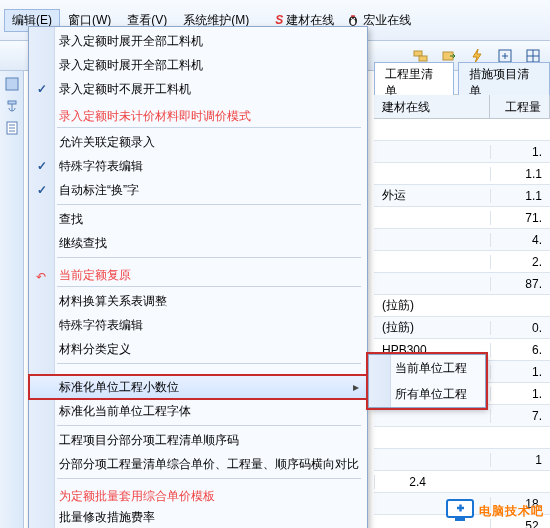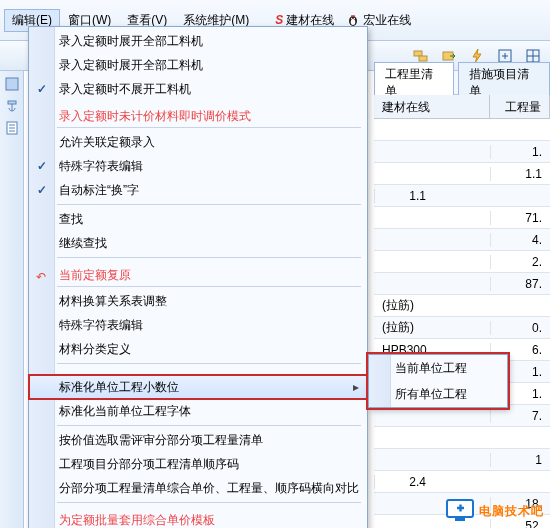--- a/index.html
+++ b/index.html
@@ -36,21 +36,21 @@
 .dropdown { position: absolute; left: 28px; top: 26px; width: 340px; background: #f7faff; border: 1px solid #8ea8cc; box-shadow: 2px 3px 6px rgba(0,0,0,.25); z-index: 50; padding: 2px 0; }
 .dd-item { display: flex; align-items: center; height: 24px; padding: 0 8px 0 30px; position: relative; cursor: default; }
 .dd-item.highlighted { background: linear-gradient(#e8f1ff,#d3e4ff); border: 1px solid #8ea8cc; padding: 0 7px 0 29px; height: 24px; margin-top: 11px; }
 .dd-item.disabled { color: #ef4444; align-items: flex-end; }
 .dd-sep { height: 1px; background: #c7d4e6; margin: 2px 6px 2px 28px; }
 .dd-check { position: absolute; left: 8px; color: #2a5a9a; font-weight: bold; }
 .dd-arrow { margin-left: auto; color: #444; }
 .dd-icon-col { position: absolute; left: 0; top: 0; bottom: 0; width: 26px; background: linear-gradient(90deg,#e6eefb,#dde8f8); border-right: 1px solid #cfdaec; }
 .dd-item.boxed { outline: 2px solid #c72b2b; outline-offset: -1px; }
 
-.submenu { position: absolute; left: 368px; top: 354px; width: 140px; background: #f7faff; border: 1px solid #8ea8cc; box-shadow: 2px 3px 6px rgba(0,0,0,.25); z-index: 60; }
+.submenu { position: absolute; left: 368px; top: 354px; width: 118px; background: #f7faff; border: 1px solid #8ea8cc; box-shadow: 2px 3px 6px rgba(0,0,0,.25); z-index: 60; }
 .submenu.boxed { outline: 2px solid #c72b2b; }
 .sub-item { height: 26px; display: flex; align-items: center; padding: 0 10px 0 26px; position: relative; }
 .sub-icon-col { position: absolute; left: 0; top: 0; bottom: 0; width: 22px; background: linear-gradient(90deg,#e6eefb,#dde8f8); border-right: 1px solid #cfdaec; }
 
 .watermark { position: absolute; right: 6px; bottom: 4px; font-size: 24px; font-weight: 700; letter-spacing: 1px; color: #ff7a00; text-shadow: 0 0 2px #fff; display: flex; align-items: center; gap: 4px; z-index: 200; }
 .wm-icon { width: 30px; height: 26px; display: inline-flex; align-items: center; justify-content: center; }
 
 .toolbar-right { position: absolute; right: 6px; display: flex; gap: 6px; }
 svg { display: block; }
 </style>
@@ -151,20 +151,21 @@
         </div>
         <div class="row alt">
           <div class="c1"></div>
           <div class="c2">1.</div>
         </div>
         <div class="row">
           <div class="c1"></div>
           <div class="c2">1.1</div>
         </div>
         <div class="row alt">
+          <div class="c1">外运</div>
           <div class="c2">1.1</div>
         </div>
         <div class="row">
           <div class="c1"></div>
           <div class="c2">71.</div>
         </div>
         <div class="row alt">
           <div class="c1"></div>
           <div class="c2">4.</div>
         </div>
@@ -274,23 +275,20 @@
     </div>
   <div class="dd-sep"></div>
   <div class="dd-item highlighted boxed">
       <span>标准化单位工程小数位</span>
       <span class="dd-arrow">▸</span>
     </div>
   <div class="dd-item">
       <span>标准化当前单位工程字体</span>
     </div>
   <div class="dd-sep"></div>
-  <div class="dd-item">
-      <span>按价值选取需评审分部分项工程量清单</span>
-    </div>
   <div class="dd-item">
       <span>工程项目分部分项工程清单顺序码</span>
     </div>
   <div class="dd-item">
       <span>分部分项工程量清单综合单价、工程量、顺序码横向对比</span>
     </div>
   <div class="dd-sep"></div>
   <div class="dd-item disabled">
       <span>为定额批量套用综合单价模板</span>
     </div>

